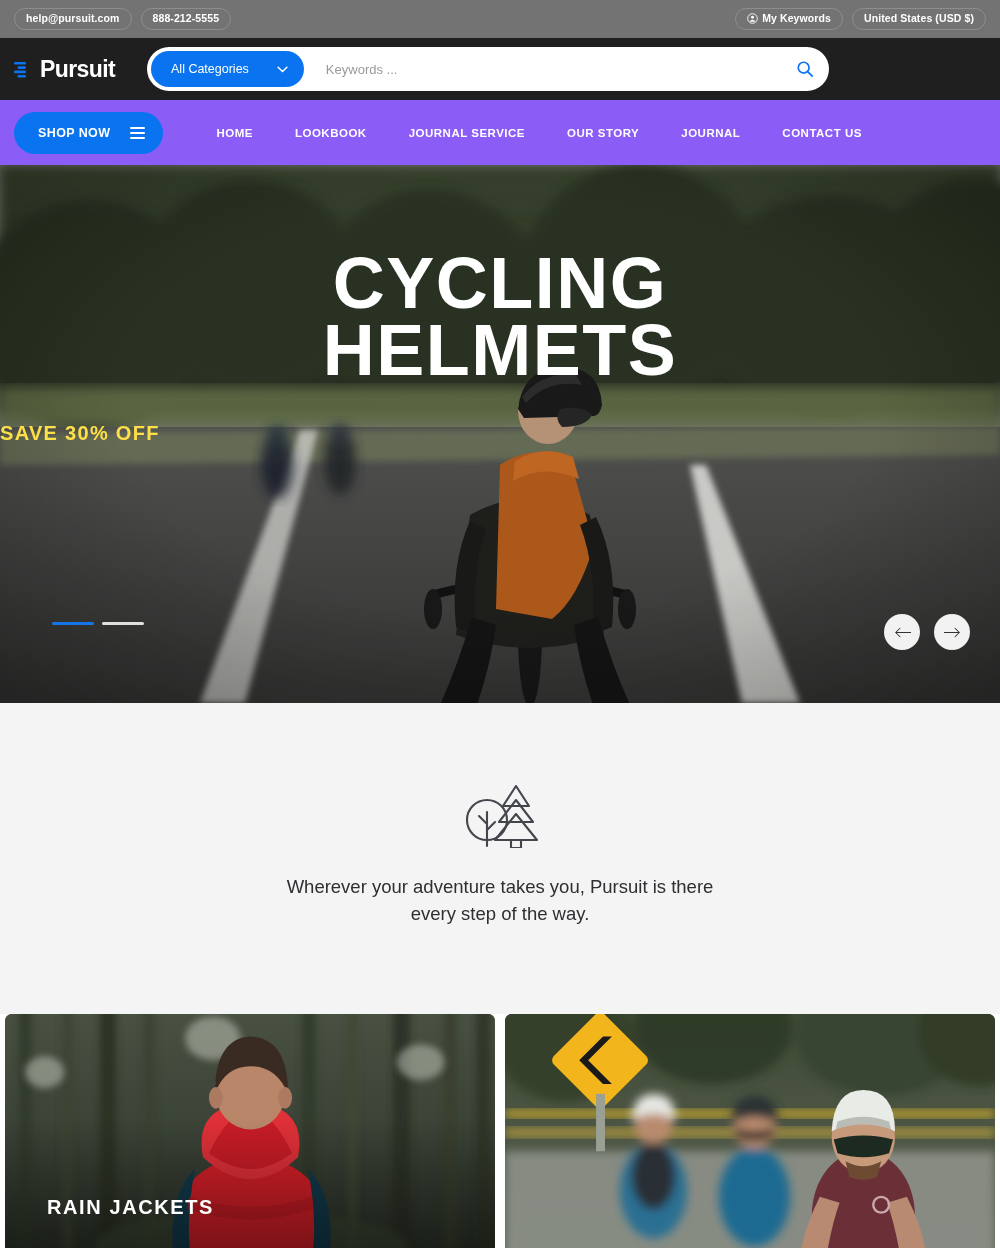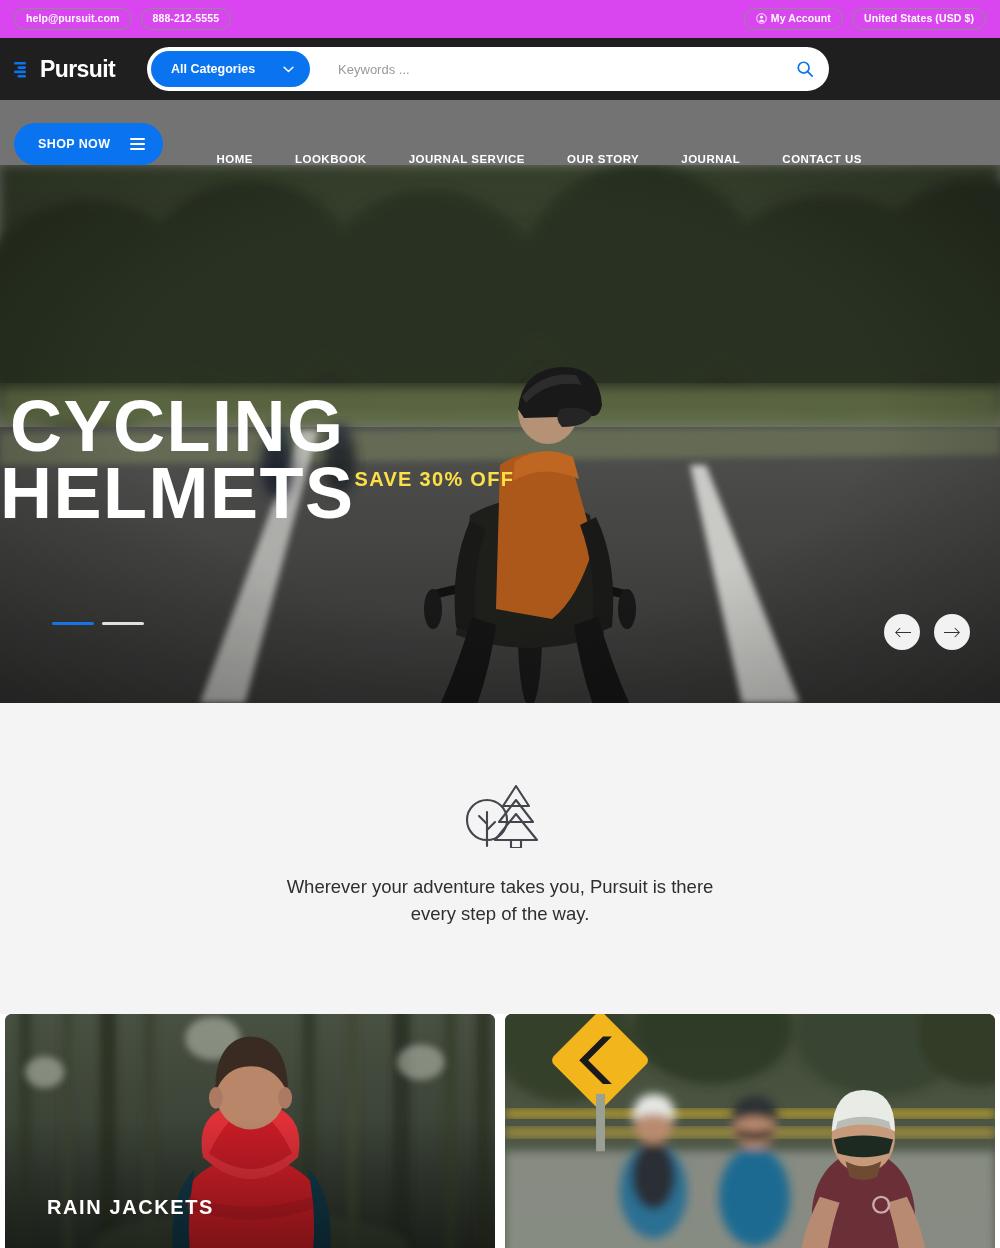--- a/index.html
+++ b/index.html
@@ -5,21 +5,21 @@
   * { margin:0; padding:0; box-sizing:border-box; }
   html, body { width:1000px; height:1248px; }
   body {
     font-family: "Liberation Sans", sans-serif;
     background:#ffffff;
     overflow:hidden;
   }
 
   
   .topbar {
-    background:#d946ef;
+    background:#737373;
     height:38px;
     display:flex;
     align-items:center;
     justify-content:space-between;
     padding:8px 14px;
   }
   .pill-group { display:flex; gap:9px; align-items:center; }
   .pill {
     border:1px solid #8d8d8d;
     border-radius:999px;
@@ -68,37 +68,37 @@
   }
   .cat-btn {
     background:#0a74f0;
     color:#fff;
     border:none;
     border-radius:999px;
     height:36px;
     padding:0 16px 0 20px;
     font-family:inherit;
     font-size:12.5px;
-    font-weight:700;
+    font-weight:400;
     display:flex;
     align-items:center;
     gap:28px;
     cursor:pointer;
     white-space:nowrap;
   }
   .chev { display:block; }
   .search-input {
     flex:1;
     border:none;
     outline:none;
     background:transparent;
     font-family:inherit;
     font-size:13px;
     color:#c2410c;
-    padding:0 28px;
+    padding:0 22px;
   }
   .search-input::placeholder { color:#9a9a9a; }
   .search-btn {
     background:transparent;
     border:none;
     cursor:pointer;
     width:40px; height:36px;
     display:flex; align-items:center; justify-content:center;
   }
 
@@ -142,24 +142,24 @@
     color:#fff;
     font-size:9px;
     font-weight:700;
     width:14px; height:14px;
     border-radius:50%;
     display:flex; align-items:center; justify-content:center;
   }
 
   
   .navbar {
-    background:#737373;
+    background:#8b5cf6;
     height:65px;
     display:flex;
-    align-items:flex-end;
+    align-items:center;
     padding:0 14px;
     gap:0;
   }
   .shopnow {
     background:#0a74f0;
     border:none;
     border-radius:999px;
     height:42px;
     display:flex;
     align-items:center;
@@ -194,23 +194,22 @@
     position:relative;
     height:538px;
     overflow:hidden;
     background:#5a5f58;
   }
   .hero-bg { position:absolute; inset:0; }
   .hero-content {
     position:absolute;
     inset:0;
     display:flex;
-    flex-direction:row;
-    align-items:center;
-    padding-top:52px;
+    flex-direction:column;
+    padding-top:85px;
     z-index:3;
   }
   .hero-title {
     color:#ffffff;
     font-size:72px;
     font-weight:800;
     line-height:0.93;
     letter-spacing:1.5px;
     text-align:center;
     text-transform:uppercase;
@@ -328,21 +327,21 @@
       <span>888-212-5555</span>
     </div>
   </div>
   <div class="pill-group">
     <div class="pill">
       <svg width="11" height="11" viewBox="0 0 16 16">
         <circle cx="8" cy="8" r="7" fill="none" stroke="#fff" stroke-width="1.3"></circle>
         <circle cx="8" cy="6.2" r="2.1" fill="#fff"></circle>
         <path d="M4 12.6a4.3 4.3 0 0 1 8 0" fill="#fff"></path>
       </svg>
-      <span>My Account</span>
+      <span>My Keywords</span>
     </div>
     <div class="pill">
       <span>United States (USD $)</span>
     </div>
   </div>
 </div>
 
 <div class="header">
 
   <div class="logo">

